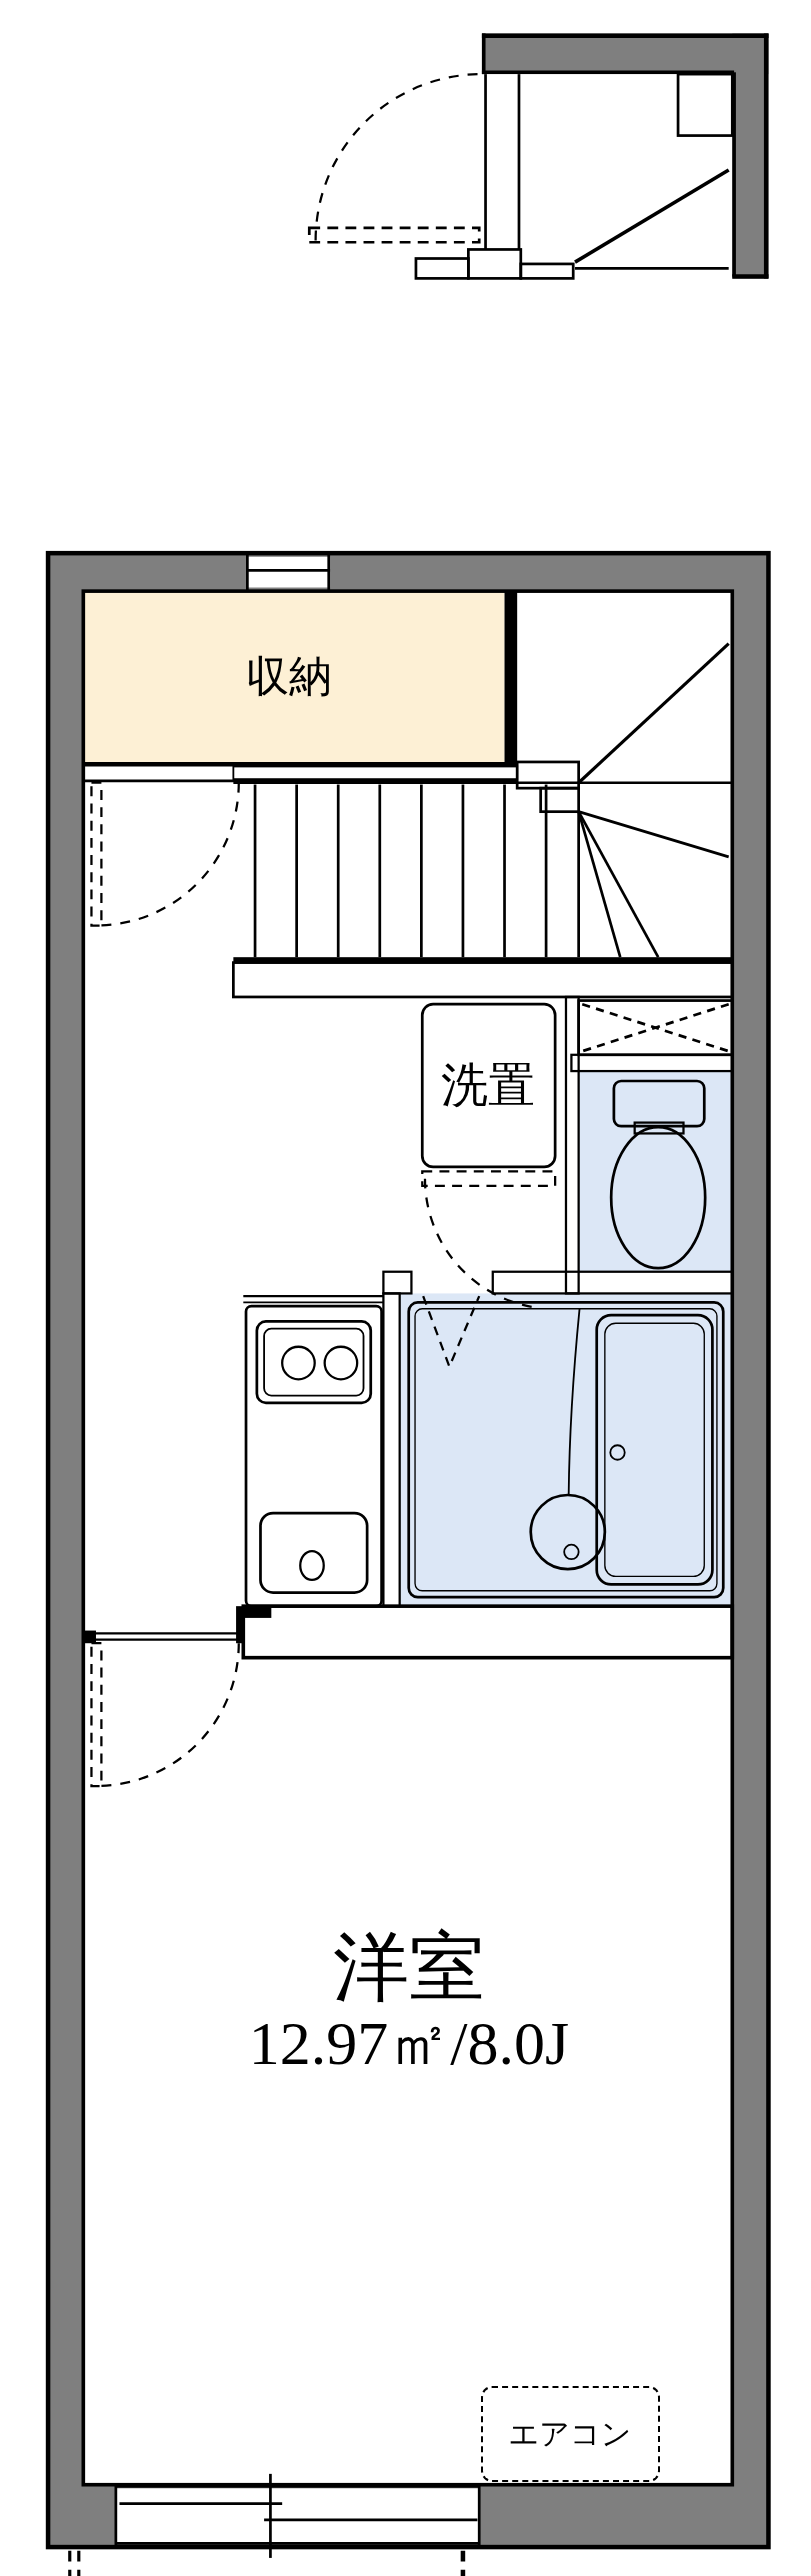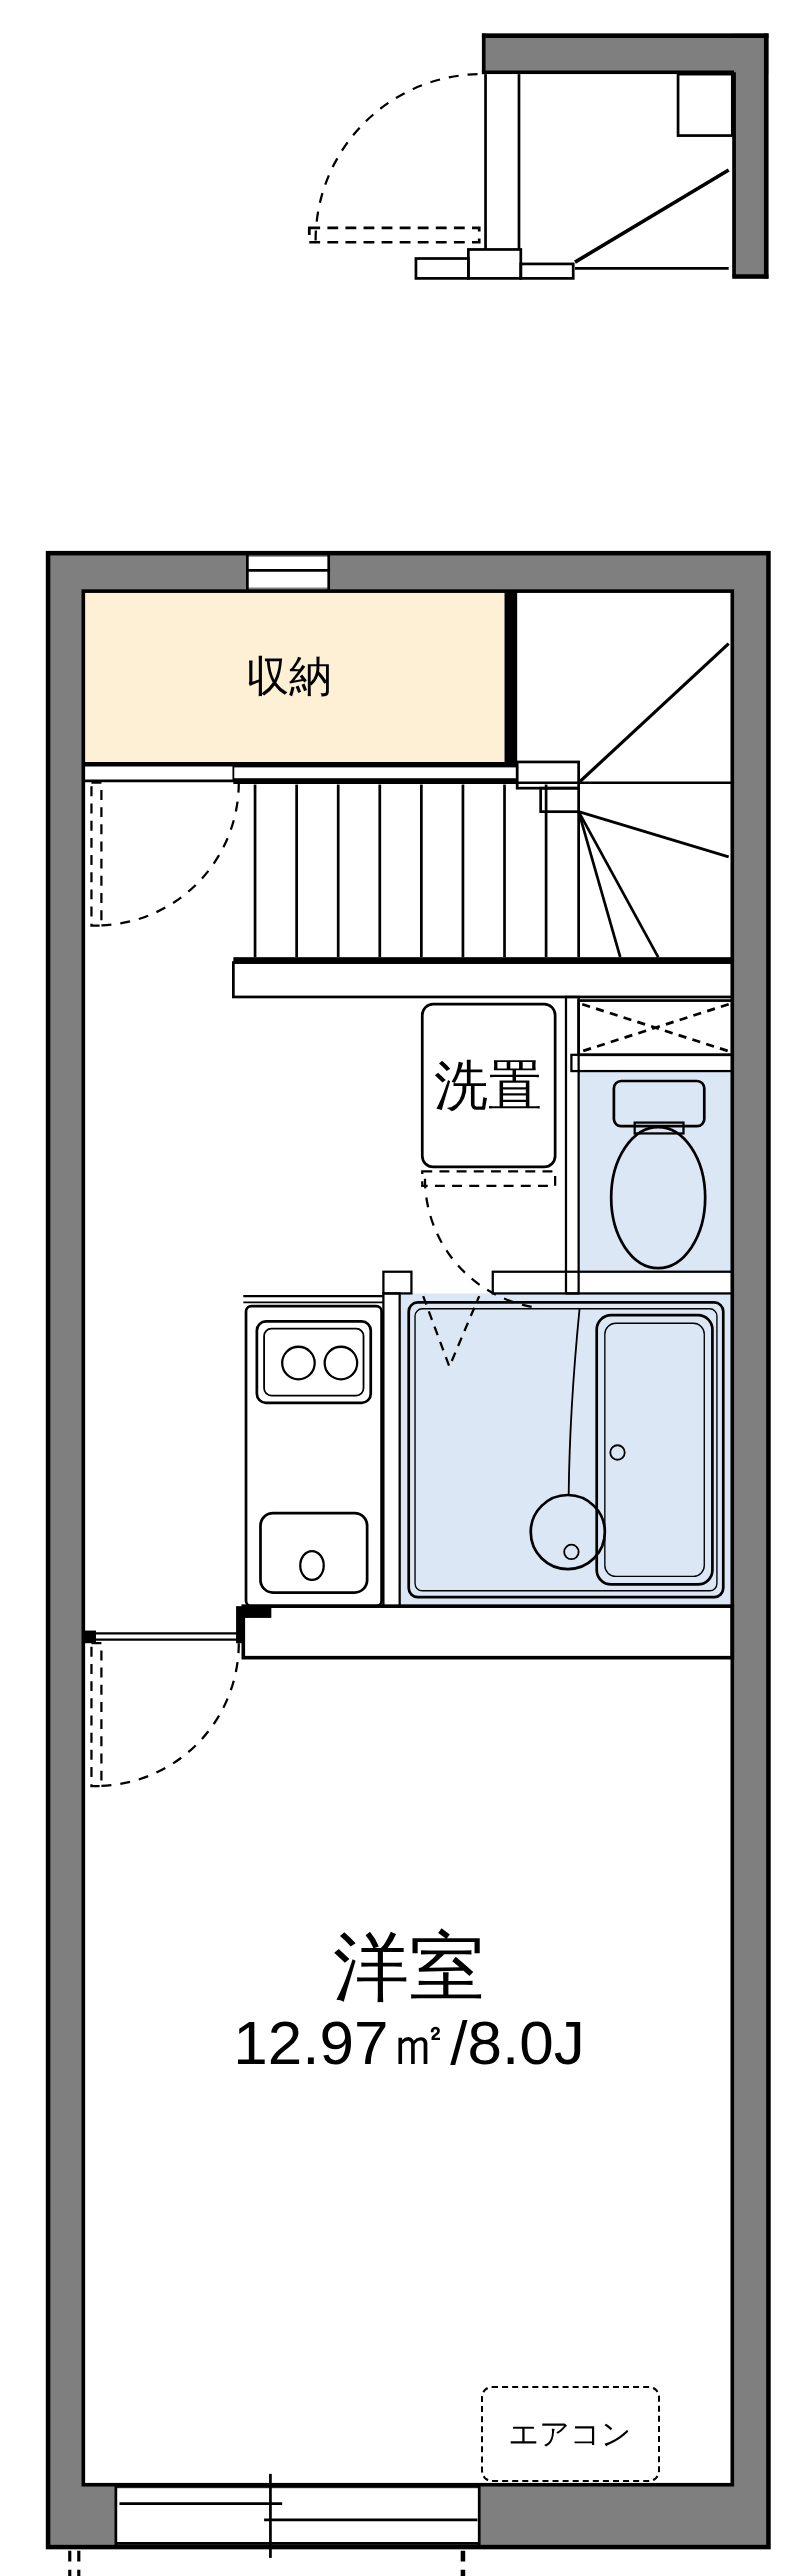--- a/index.html
+++ b/index.html
@@ -4,23 +4,23 @@
 <style>
   html,body{margin:0;padding:0;background:#fff;}
   #plan{position:relative;width:812px;height:2576px;background:var(--bg,#fff);
         font-family:"Liberation Sans","DejaVu Sans",sans-serif;}
   #plan svg{position:absolute;left:0;top:0;}
   .wallfill{fill:var(--wall);}
   .creamfill{fill:var(--cream);}
   .wetfill{fill:var(--wet);}
   .blk{stroke:var(--line);fill:none;}
   .lbl{position:absolute;transform:translate(-50%,-50%);color:var(--line);
-       white-space:nowrap;line-height:1;}
+       white-space:nowrap;line-height:1;font-family:Liberation Serif, serif;}
   .lbl-storage{font-size:43px;}
-  .lbl-laundry{font-size:54px;}
+  .lbl-laundry{font-size:47px;}
   .lbl-room{font-size:76px;}
   .lbl-size{font-size:62px;}
   .lbl-aircon{font-size:30px;}
   #aircon-box{position:absolute;left:481px;top:2386px;width:179px;height:96px;
       border:2.7px dashed var(--line);border-radius:11px;box-sizing:border-box;}
 </style>
 </head>
 <body>
 
 <div id="plan">

